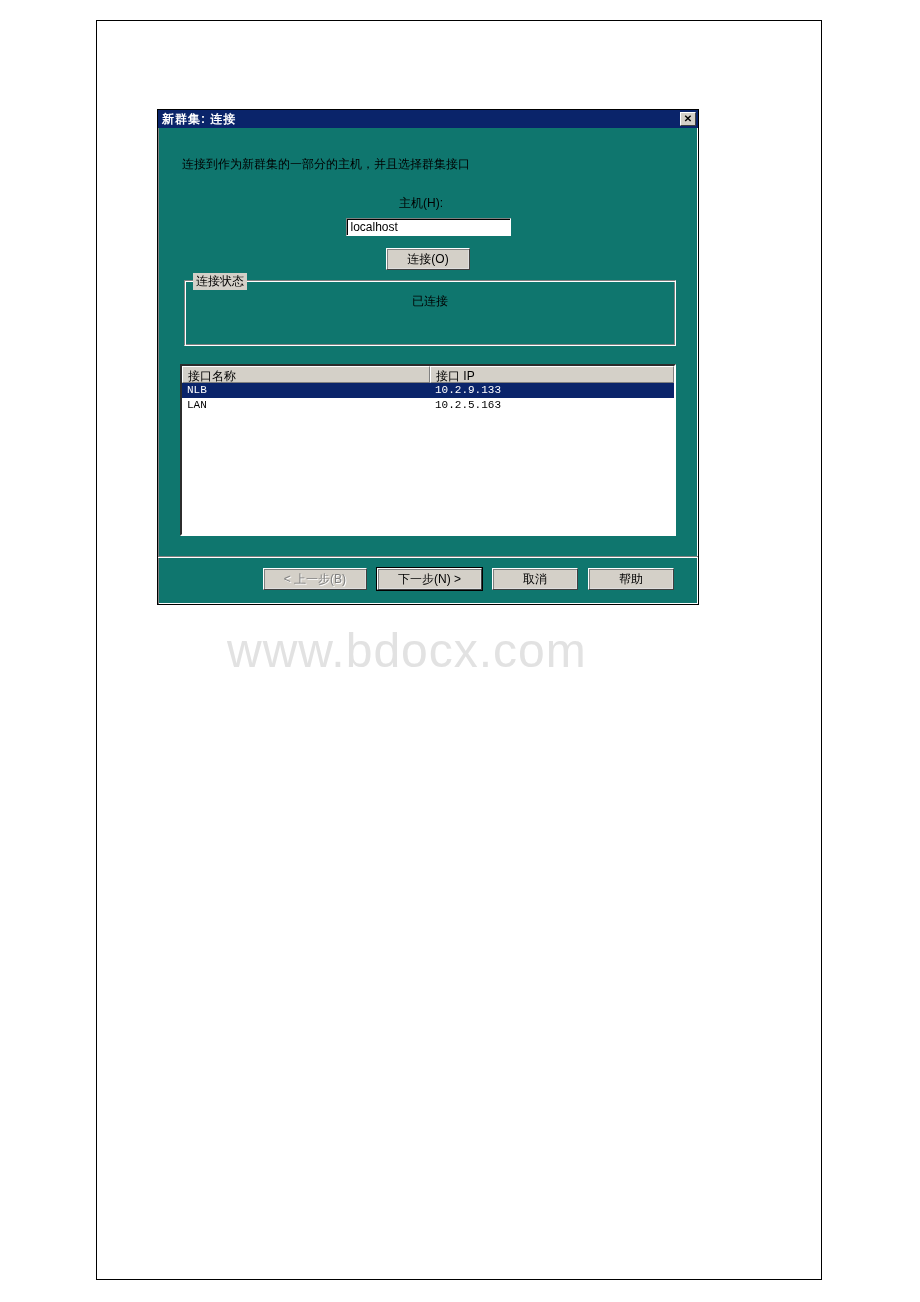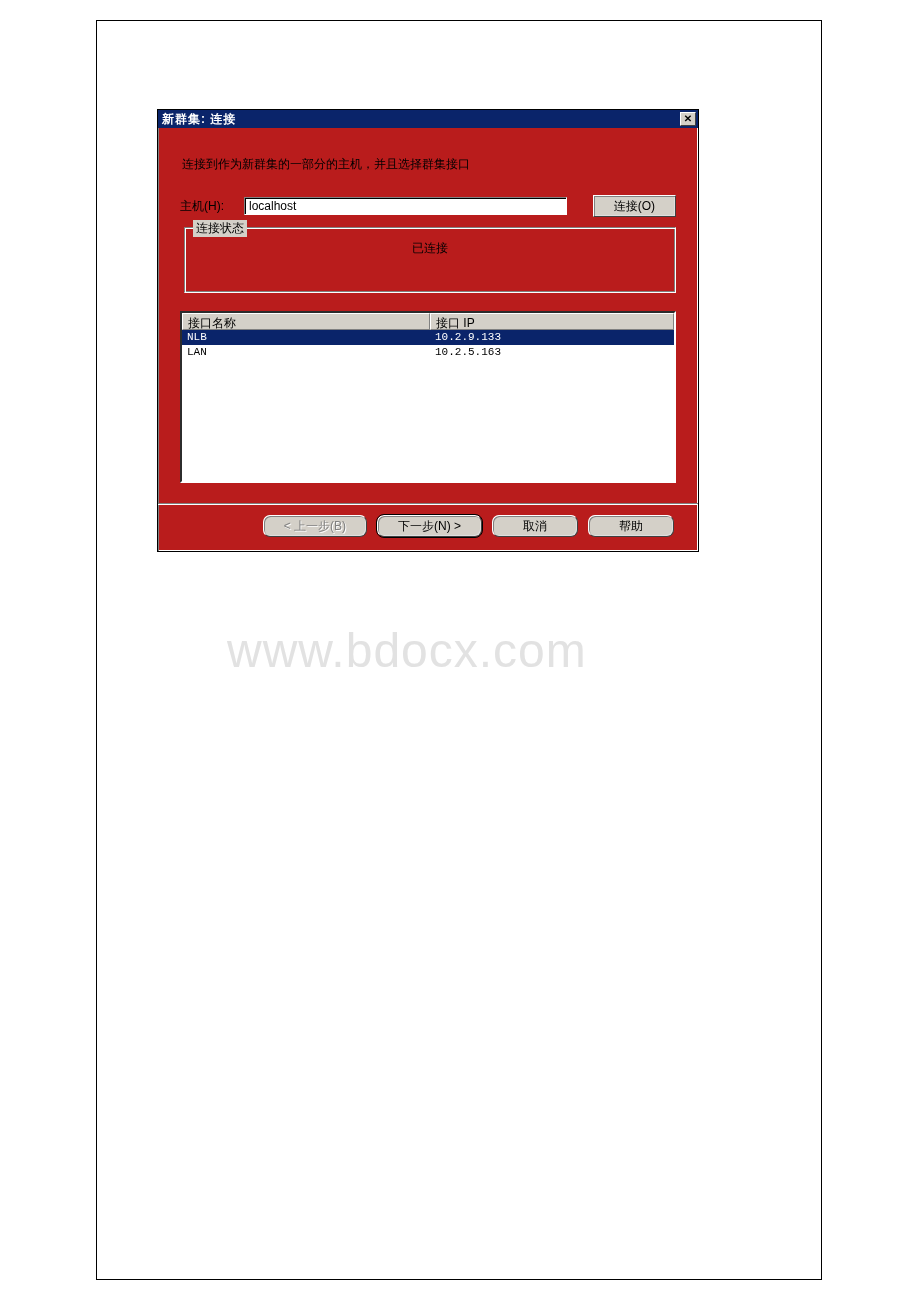--- a/index.html
+++ b/index.html
@@ -21,21 +21,21 @@
     height: 1260px;
     border: 1px solid #000;
     background: #fff;
   }
   .dialog {
     position: absolute;
     left: 60px;
     top: 88px;
     width: 542px;
     border: 1px solid #000;
-    background: #b91c1c;
+    background: #0f766e;
     box-shadow: 1px 1px 0 #808080 inset, -1px -1px 0 #fff inset;
   }
   .titlebar {
     height: 18px;
     background: #0a246a;
     color: #fff;
     display: flex;
     align-items: center;
     padding: 0 2px 0 4px;
     font-weight: bold;
@@ -62,20 +62,21 @@
   }
   .instr {
     margin: 0 0 22px 2px;
     font-size: 12px;
   }
   .host-row {
     display: flex;
     align-items: center;
     gap: 6px;
     margin-bottom: 10px;
+    flex-direction: column;
   }
   .host-label { width: 58px; }
   .host-input {
     flex: 1;
     height: 18px;
     border: 1px solid #808080;
     border-right-color: #fff;
     border-bottom-color: #fff;
     background: #fff;
     padding: 1px 4px;
@@ -175,21 +176,21 @@
     margin: 20px -22px 10px -22px;
     border-top: 1px solid #808080;
     border-bottom: 1px solid #fff;
   }
   .btn-row {
     display: flex;
     justify-content: flex-end;
     gap: 10px;
     padding-right: 2px;
   }
-  .btn-row .win-btn { min-width: 86px; border-radius: 7px; }
+  .btn-row .win-btn { min-width: 86px; }
   .btn-row .nav { min-width: 92px; }
   .caption-line {
     position: absolute;
     left: 60px;
     top: 617px;
     font-family: "SimSun","宋体",serif;
     font-size: 24px;
     color: #000;
   }
   .watermark {

